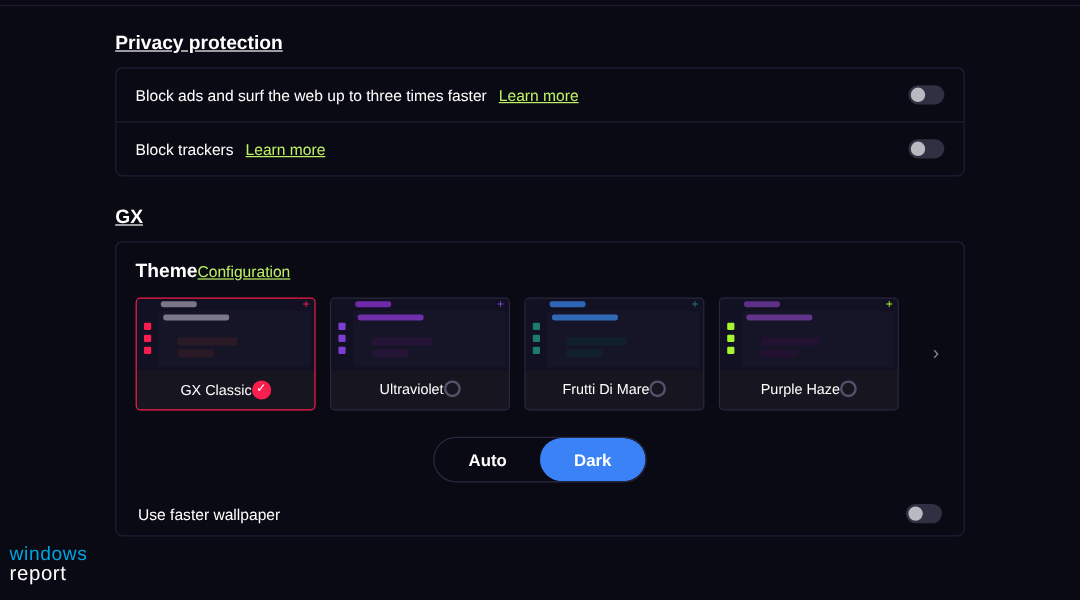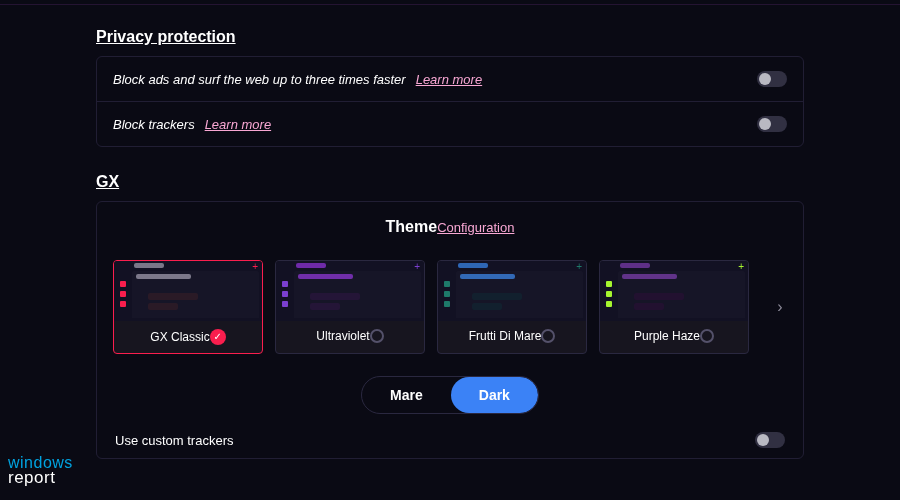--- a/index.html
+++ b/index.html
@@ -33,41 +33,41 @@
     background: transparent;
     margin-bottom: 26px;
   }
   .row {
     display: flex;
     align-items: center;
     justify-content: space-between;
     padding: 14px 16px;
   }
   .row + .row { border-top: 1px solid #211e34; justify-content: space-between; }
-  .row-label { display: flex; align-items: baseline; gap: 10px; flex-wrap: wrap; font-style: italic; }
-  .link { color: #f9a8d4; text-decoration: underline; cursor: pointer; }
+  .row-label { display: flex; align-items: baseline; gap: 10px; flex-wrap: wrap; }
+  .link { color: #bef264; text-decoration: underline; cursor: pointer; }
   
   .toggle {
     width: 30px; height: 16px; border-radius: 999px;
     background: #313042; position: relative; cursor: pointer;
     flex: 0 0 auto;
   }
   .toggle .knob {
     position: absolute; top: 2px; left: 2px;
     width: 12px; height: 12px; border-radius: 50%;
     background: #b9b9c2;
   }
   
   .theme-card {
     border: 1px solid #211e34;
     border-radius: 6px;
     padding: 16px 16px 0 16px;
     position: relative;
   }
-  .theme-head { display: flex; justify-content: center; align-items: baseline; margin-bottom: 24px; }
+  .theme-head { display: flex; justify-content: flex-start; align-items: baseline; margin-bottom: 12px; }
   .theme-head h3 { font-size: 16px; font-weight: 700; }
   
   .tiles-wrap { display: flex; align-items: center; gap: 10px; }
   .tiles { display: flex; gap: 12px; flex: 1; }
   .tile {
     width: 150px;
     border-radius: 4px;
     background: #17151f;
     border: 1px solid #2a2840;
     overflow: hidden;
@@ -248,27 +248,27 @@
         </div>
 
       </div>
       <div class="chev">
         <span>›</span>
       </div>
     </div>
 
     <div class="seg-wrap">
       <div class="seg">
-        <button>Mare</button>
+        <button>Auto</button>
         <button class="active">Dark</button>
       </div>
     </div>
 
     <div class="wallpaper-row">
-      <span>Use custom trackers</span>
+      <span>Use faster wallpaper</span>
       <div class="toggle">
           <div class="knob"></div>
         </div>
     </div>
 
   </div>
 </div>
 
 <div class="watermark">
   <div class="w1">windows</div>

